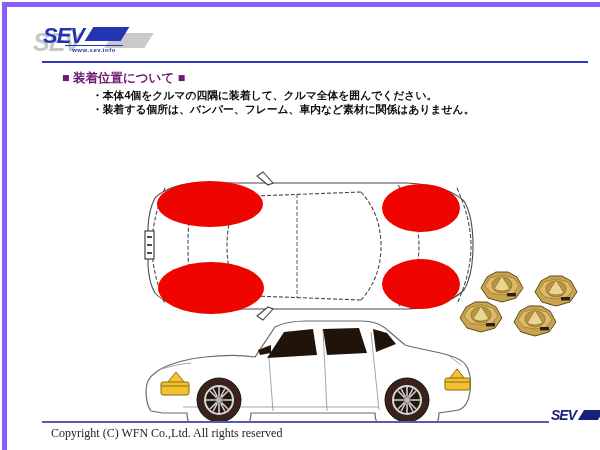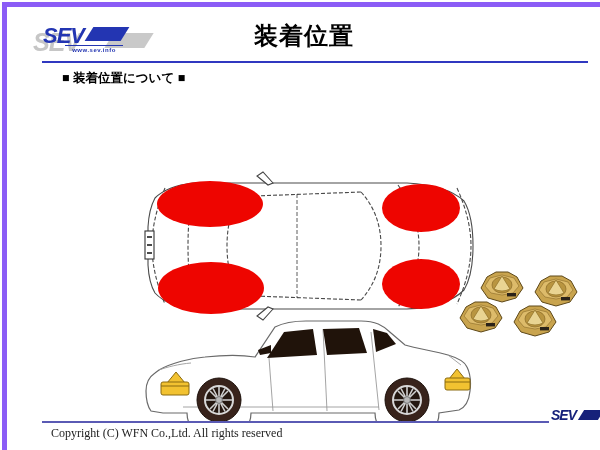--- a/index.html
+++ b/index.html
@@ -14,21 +14,21 @@
   .logo-text{position:absolute;left:0;top:2px;font-size:22px;font-weight:bold;font-style:italic;
     color:#2335b2;letter-spacing:-1px;}
   .logo-flag{position:absolute;left:46px;top:6px;width:36px;height:14px;background:#2335b2;transform:skewX(-32deg);}
   .logo-url{position:absolute;left:22px;top:24px;font-size:6px;font-weight:bold;color:#2335b2;
     border-top:1px solid #2335b2;padding-top:1px;width:58px;text-align:center;letter-spacing:.5px;}
   .title{position:absolute;left:0;top:13px;width:100%;text-align:center;font-size:24px;font-weight:bold;
     color:#000;letter-spacing:1px;}
   .header-rule{position:absolute;left:35px;top:54px;width:546px;height:2px;background:#3038c0;}
 
   
-  .section-heading{position:absolute;left:55px;top:63px;font-size:12.5px;font-weight:bold;color:#000000;}
+  .section-heading{position:absolute;left:55px;top:63px;font-size:12.5px;font-weight:bold;color:#701a75;}
   .bullets{position:absolute;left:85px;top:81px;width:500px;}
   .bullet{font-size:10.8px;line-height:14px;font-weight:bold;color:#0c0c0c;white-space:nowrap;}
 
   
   .topview{position:absolute;left:128px;top:162px;}
   .product{position:absolute;left:452px;top:257px;}
   .sideview{position:absolute;left:136px;top:306px;}
 
   
   .footer-rule{position:absolute;left:35px;top:414px;width:507px;height:2px;background:#5a5ab4;}
@@ -45,25 +45,26 @@
 <div class="page">
 
   <div class="logo">
     <span class="logo-ghost">SEV</span>
     <span class="logo-ghost-flag"></span>
     <span class="logo-flag"></span>
     <span class="logo-text">SEV</span>
     <div class="logo-url">www.sev.info</div>
   </div>
 
-  <div class="title">装着位置</div>
   <div class="header-rule"></div>
 
   <div class="section-heading">■ 装着位置について ■</div>
   <div class="bullets">
+    <div class="bullet">・本体4個をクルマの四隅に装着して、クルマ全体を囲んでください。</div>
+    <div class="bullet">・装着する個所は、バンパー、フレーム、車内など素材に関係はありません。</div>
   </div>
 
   <svg class="topview" width="348" height="154" viewBox="0 0 348 154">
     <g fill="none" stroke="#4a4a4a" stroke-width="1.1">
 
       <path d="M20,29 Q14,40 13,58 L13,96 Q14,114 20,124 Q32,137 58,140 L272,140 Q312,138 329,121 Q338,106 338,77 Q338,47 329,32 Q312,16 272,14 L58,14 Q32,17 20,29 Z"></path>
 
       <path d="M30,19 Q17,50 17,77 Q17,104 30,135" stroke-dasharray="4,2"></path>
 
       <rect x="10" y="62" width="9" height="28" fill="#fff" stroke="#333"></rect>

